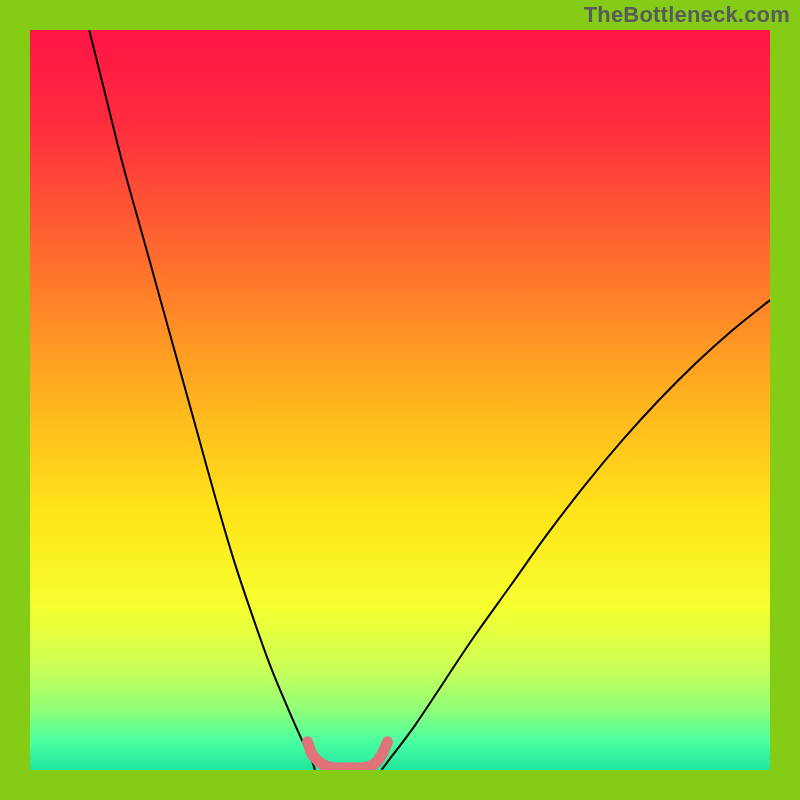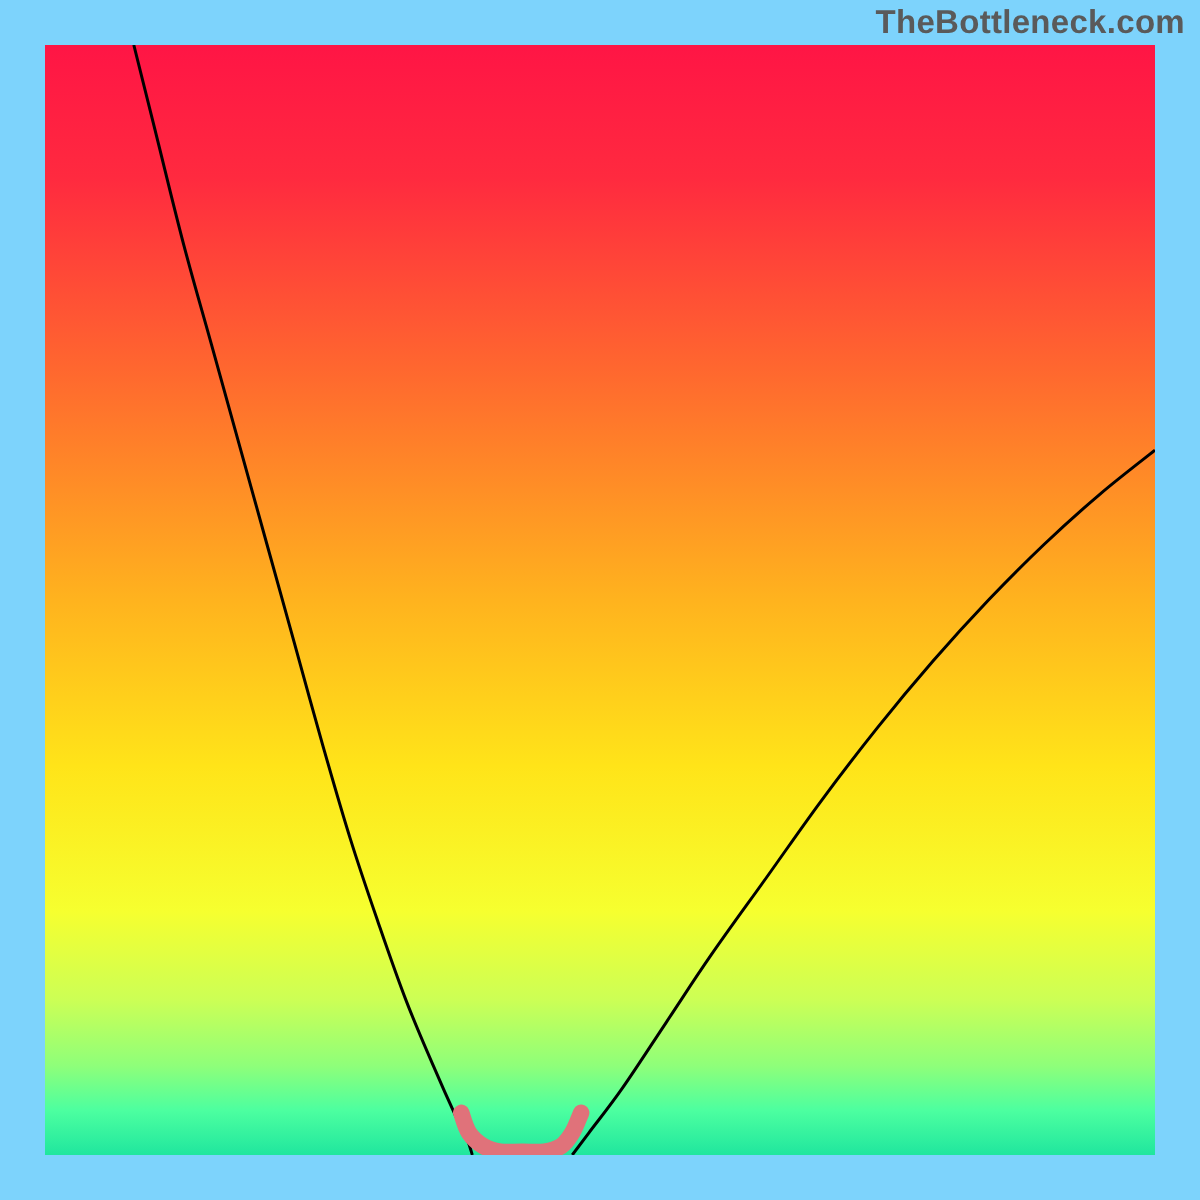--- a/index.html
+++ b/index.html
@@ -6,21 +6,21 @@
   margin: 0;
   padding: 0;
   width: 800px;
   height: 800px;
   background: #000;
   overflow: hidden;
 }
 .outer {
   width: 800px;
   height: 800px;
-  background: #7dd3fc;
+  background: #84cc16;
   position: relative;
 }
 .plot {
   position: absolute;
   left: 30px;
   top: 30px;
   width: 740px;
   height: 740px;
 }
 .watermark {

